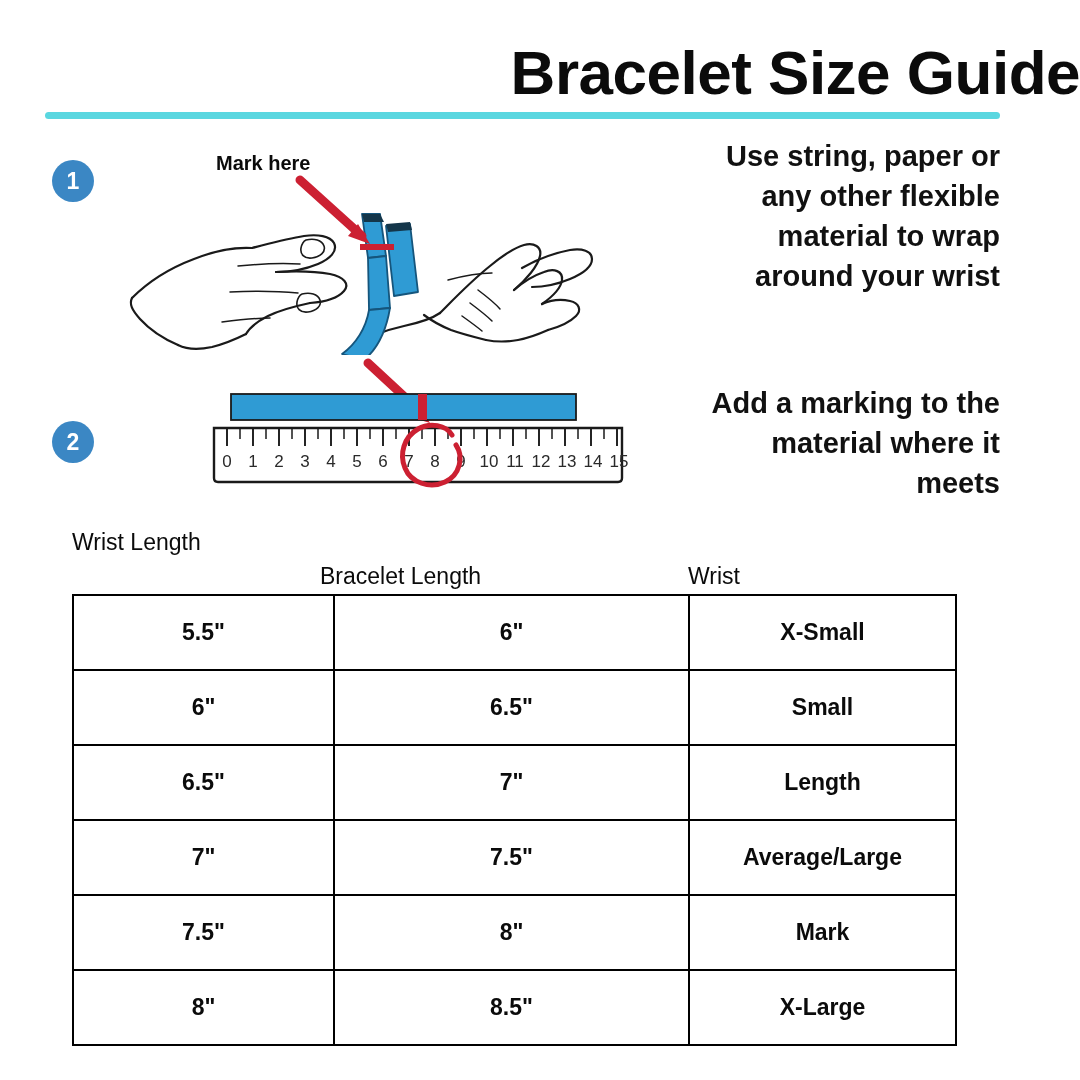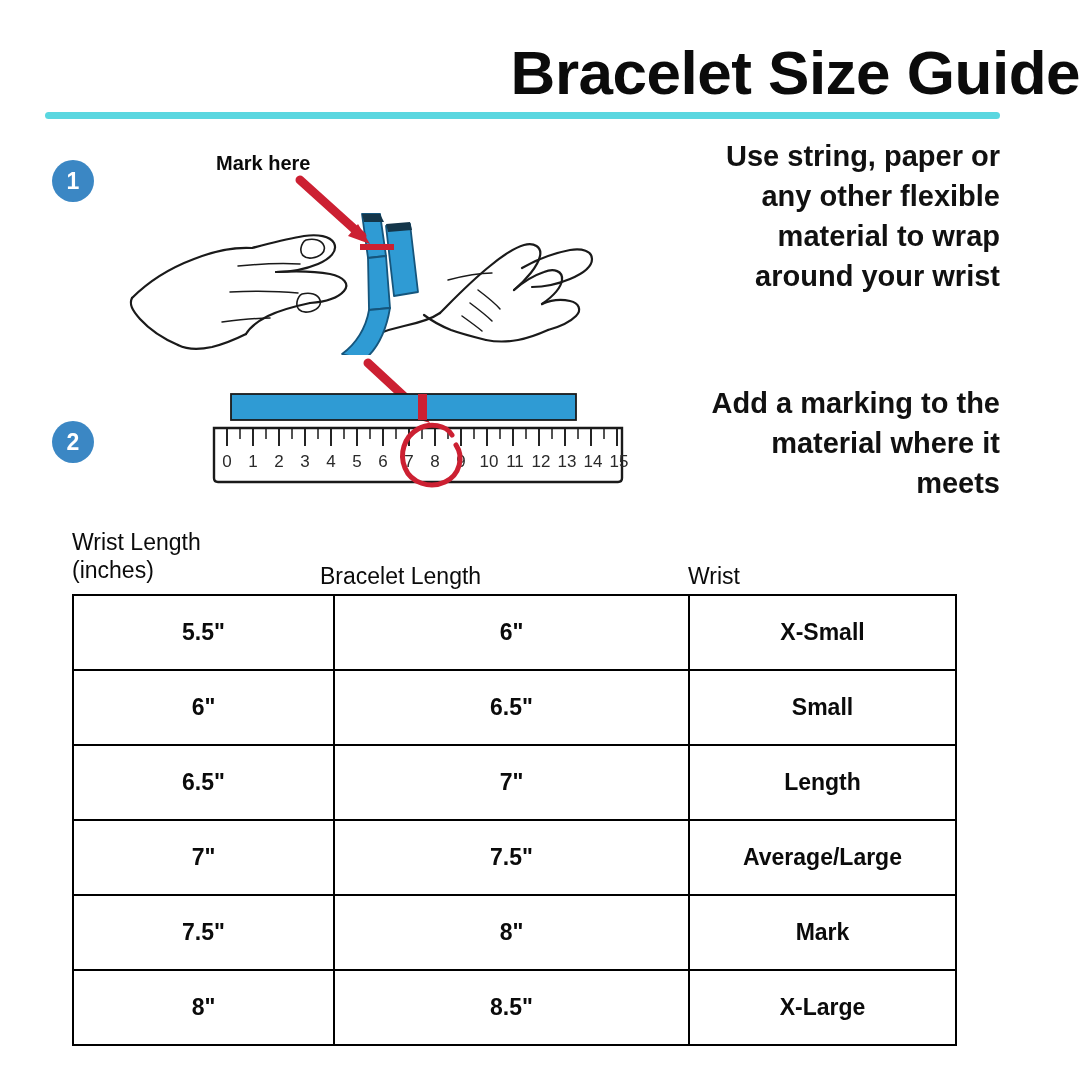--- a/index.html
+++ b/index.html
@@ -281,21 +281,20 @@
     </g>
 
     <path d="M262 80 C256 70 240 67 228 74 C214 82 209 99 215 113 C221 128 240 134 255 127 C270 120 274 102 266 90" fill="none" stroke="#cc2032" stroke-width="5" stroke-linecap="round"></path>
   </svg>
 </div>
 
 <div class="instruction-block" id="instruction-2">Add a marking to the material where it meets</div>
 
 <div class="table-header" id="header-wrist">
   <div>Wrist Length</div>
-  <div>(inches)</div>
 </div>
 <div class="table-header" id="header-bracelet">Bracelet Length</div>
 <div class="table-header" id="header-size">Wrist</div>
 
 <table id="size-table">
   <colgroup>
     <col class="c1">
       <col class="c2">
       <col class="c3">
   </colgroup>

